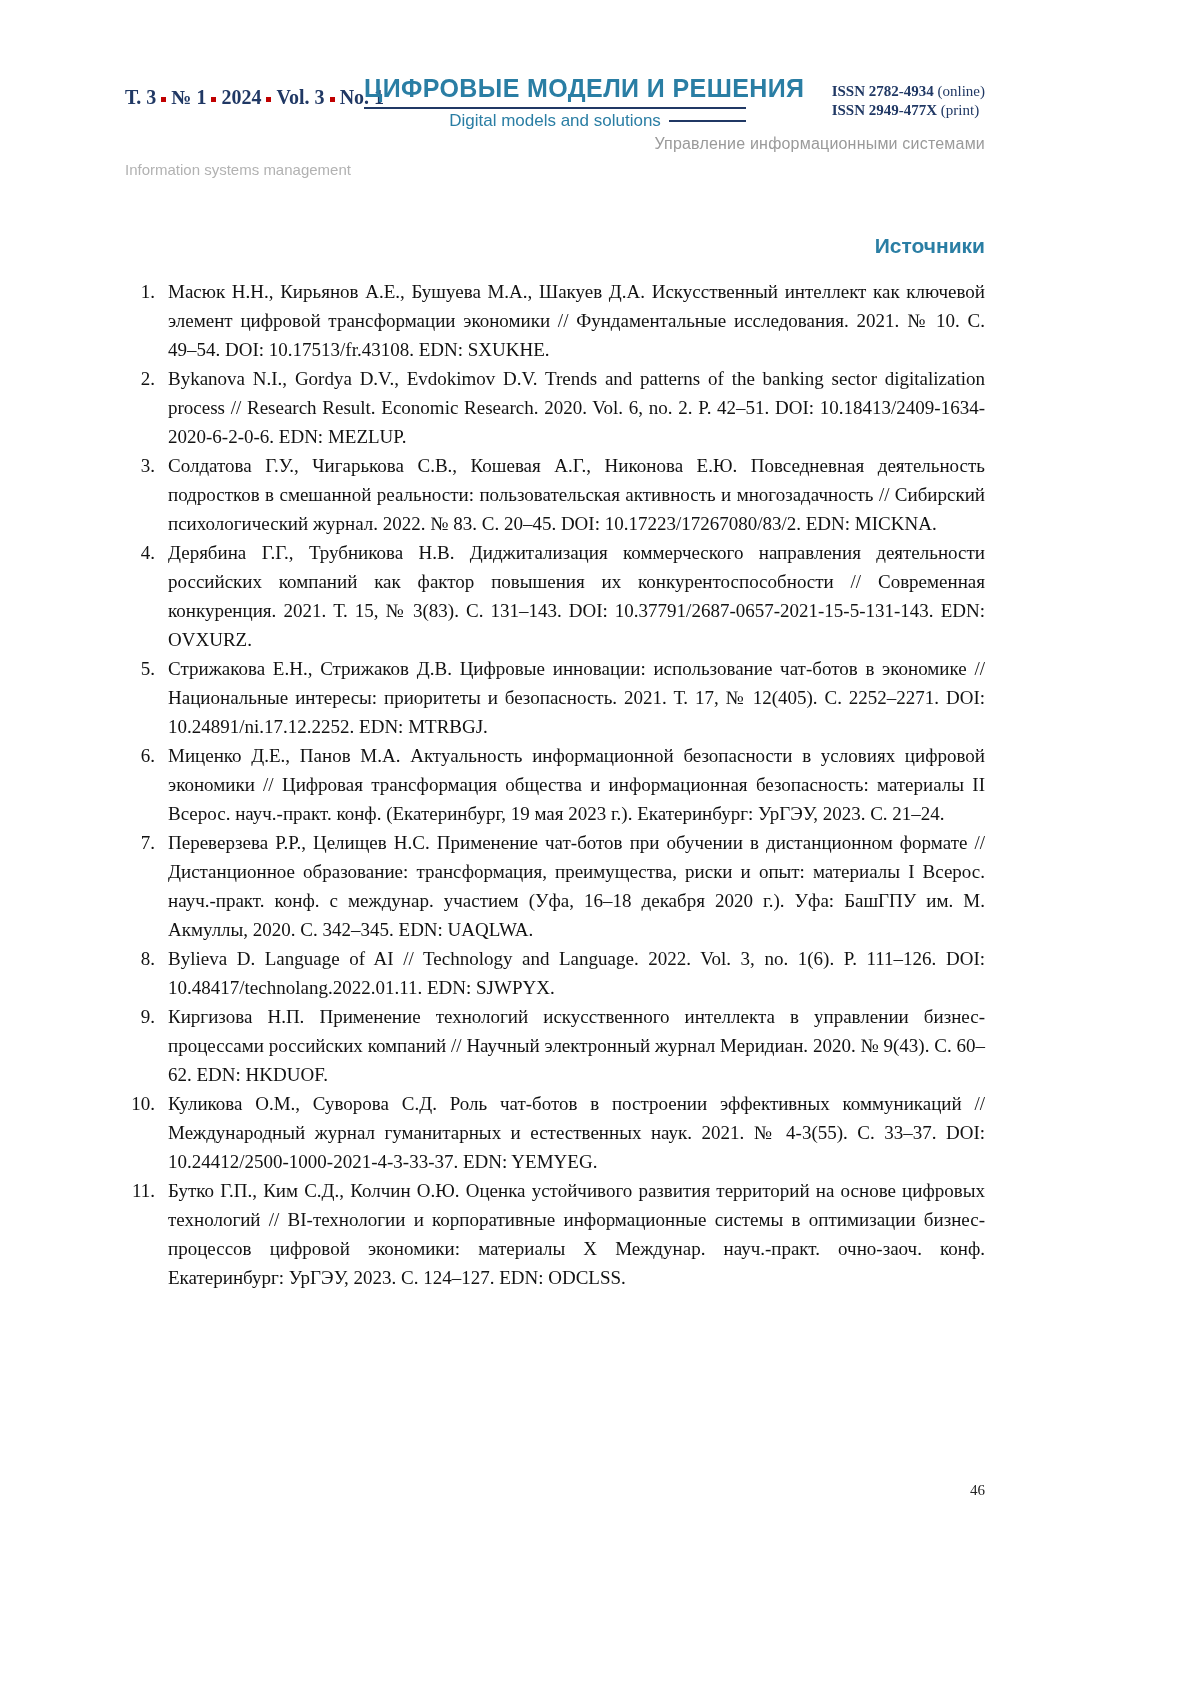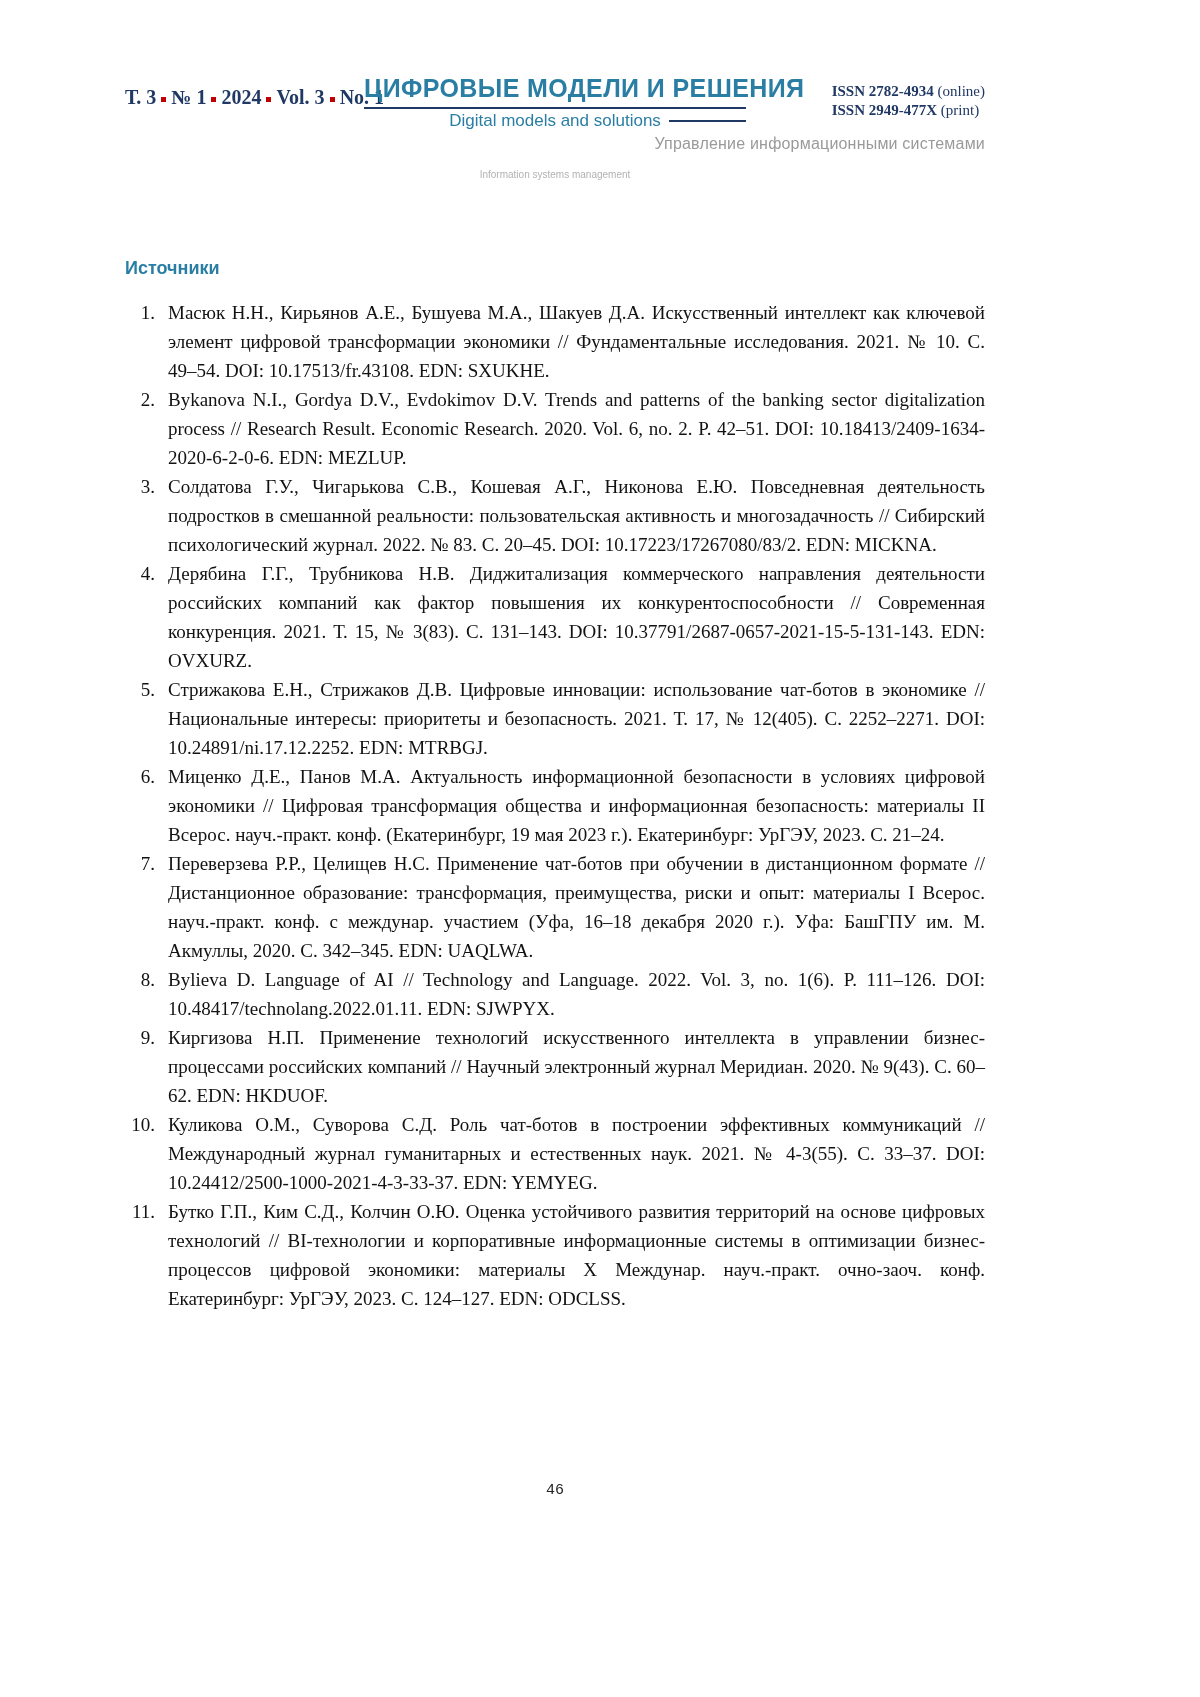--- a/index.html
+++ b/index.html
@@ -102,34 +102,34 @@
 
   .section-lines { margin-top: -10px; }
   .section-ru {
     text-align: right;
     font-family: "Liberation Sans", sans-serif;
     font-size: 16px;
     letter-spacing: 0.2px;
     color: var(--gray1, #9a9a9a);
   }
   .section-en {
-    text-align: center;
-    font-family: "Liberation Sans", sans-serif;
-    font-size: 10px;
+    text-align: left;
+    font-family: "Liberation Sans", sans-serif;
+    font-size: 15px;
     color: var(--gray2, #b2b2b2);
-    margin-top: 16px;
+    margin-top: 8px;
   }
 
   
   .sources-heading {
-    margin-top: 78px;
-    text-align: left;
+    margin-top: 56px;
+    text-align: right;
     font-family: "Liberation Sans", sans-serif;
     font-weight: bold;
-    font-size: 18px;
+    font-size: 21px;
     color: var(--teal, #2a7ea4);
   }
 
   .references { margin-top: 19px; }
   .ref-row {
     display: flex;
     font-size: 19px;
     line-height: 29px;
     color: #121212;
   }
@@ -143,22 +143,22 @@
     margin-left: 13px;
     text-align: justify;
   }
 
   
   .page-number {
     position: absolute;
     left: 125px;
     top: 1482px;
     width: 860px;
-    text-align: center;
-    font-family: Liberation Mono, monospace;
+    text-align: right;
+    font-family: Liberation Serif, serif;
     font-size: 15px;
     color: #222222;
   }
 </style>
 </head>
 <body>
 
 <div class="page">
   <div class="content-col">
 

